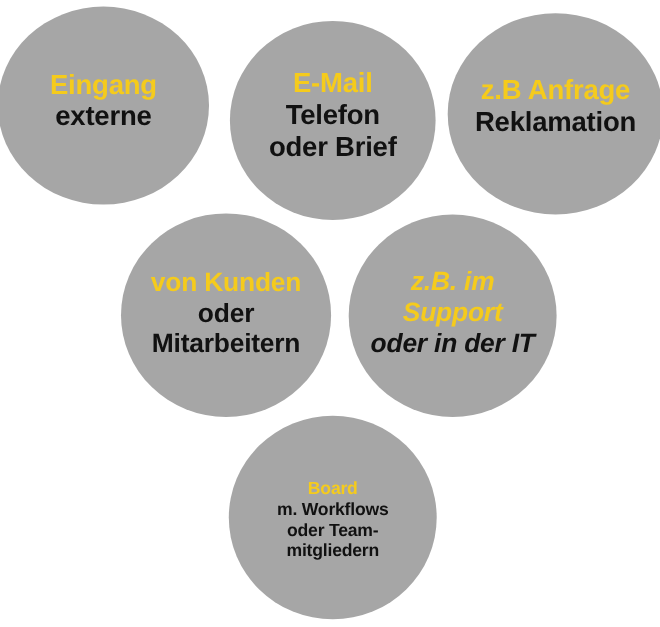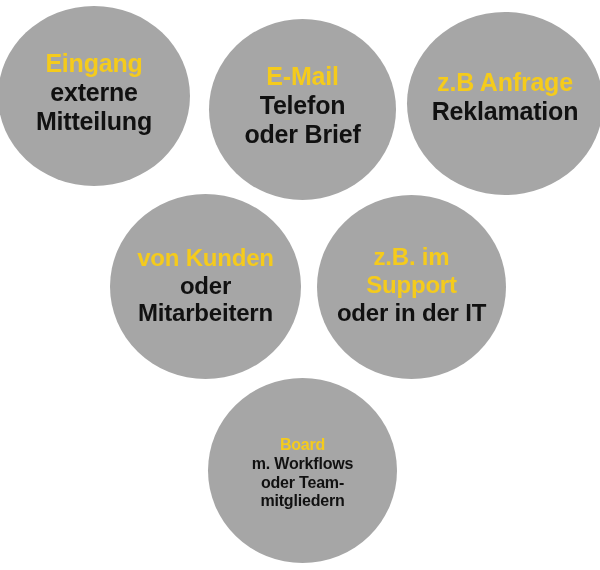--- a/index.html
+++ b/index.html
@@ -67,34 +67,33 @@
   #bubble-board {
     left: 208px; top: 378px; width: 189px; height: 185px;
     font-size: 16px;
     text-align: center;
   }
   
   #bubble-eingang .stack   { transform: translateY(-4px); }
   #bubble-email .stack     { transform: translateY(-4px); }
   #bubble-anfrage .stack   { transform: translateY(-7px); }
   #bubble-kunden .stack    { transform: translateY(-1px); }
-  #bubble-support .stack   { transform: translateY(-2px); }
+  #bubble-support .stack   { transform: translateY(-2px); font-style: italic; }
   #bubble-board .stack     { transform: translateY(3px); }
   .stack { display: block; }
 </style>
 </head>
 <body>
 
 <div id="canvas">
 
   <div class="bubble" id="bubble-eingang">
     <span class="stack">
       <span class="line accent">Eingang</span>
       <span class="line body-line">externe</span>
-      <span class="line body-line">Mitteilung</span>
     </span>
   </div>
 
   <div class="bubble" id="bubble-email">
     <span class="stack">
       <span class="line accent">E-Mail</span>
       <span class="line body-line">Telefon</span>
       <span class="line body-line">oder Brief</span>
     </span>
   </div>

